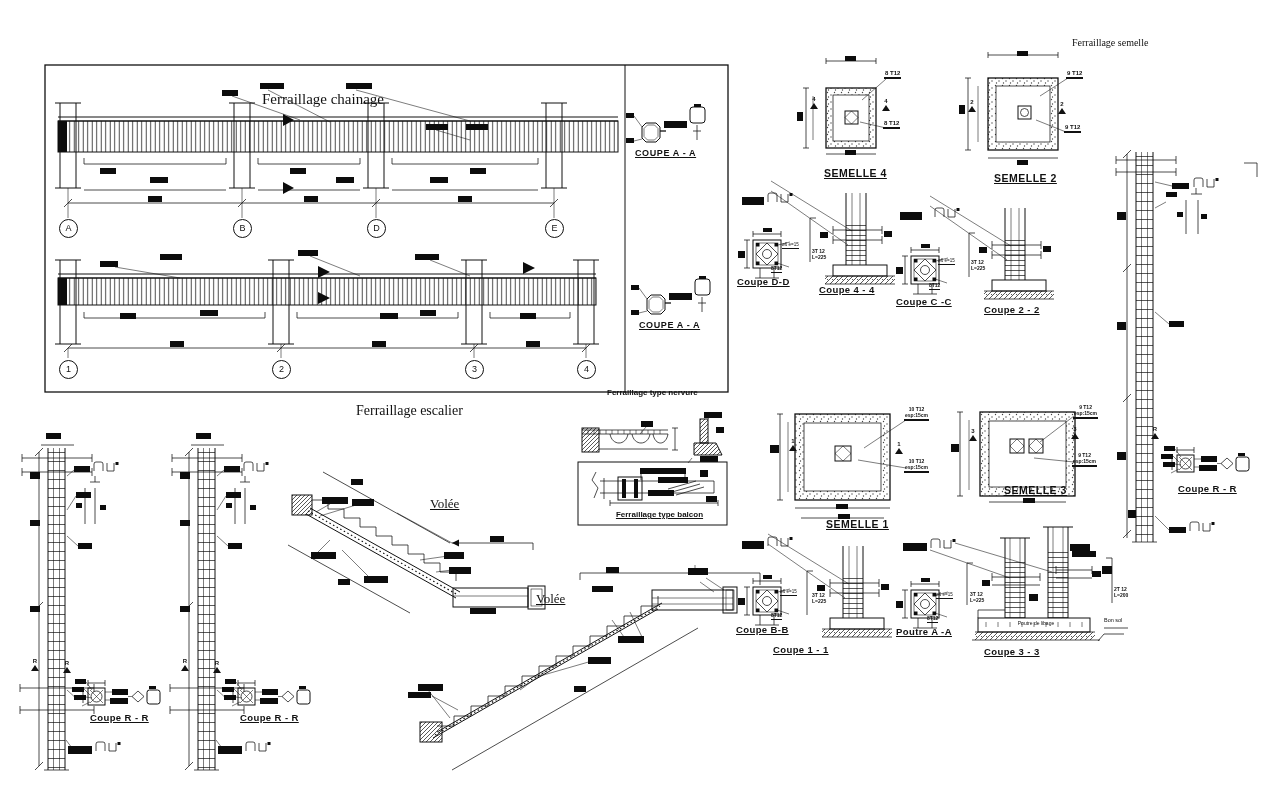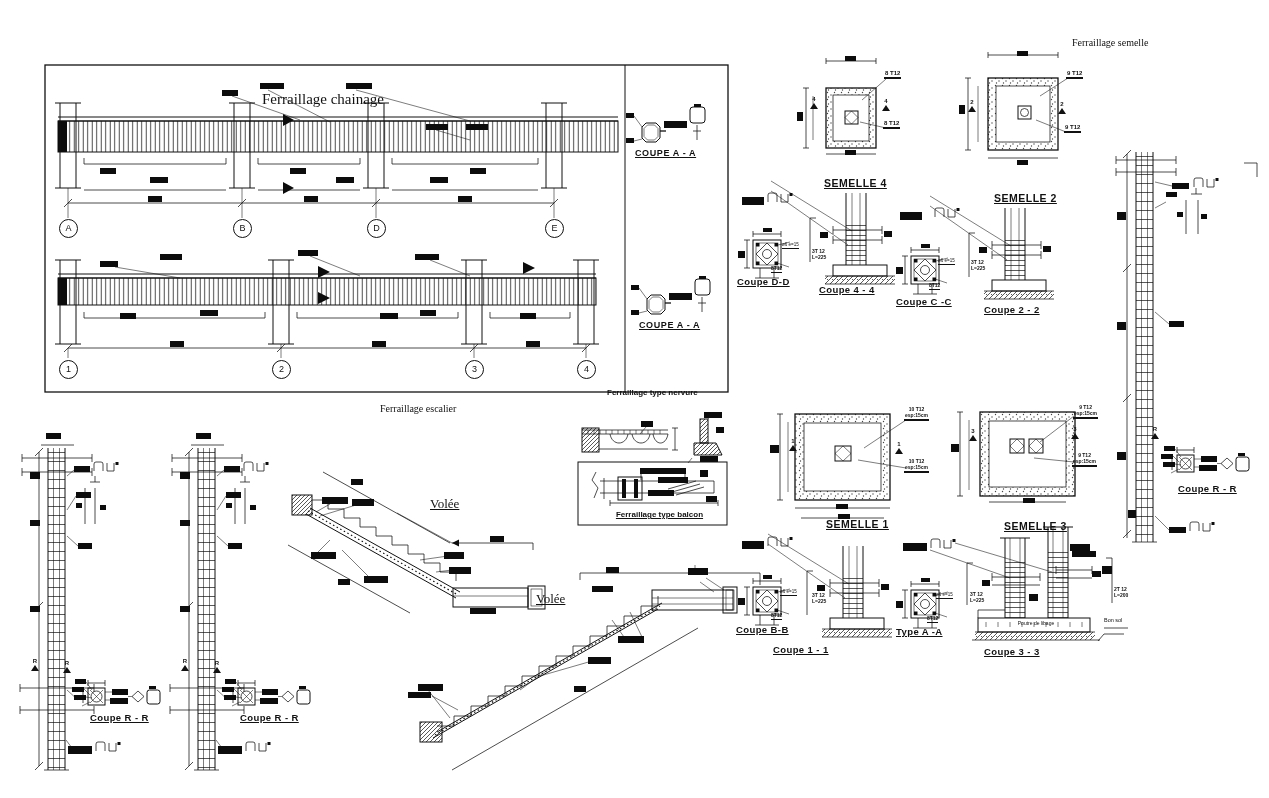--- a/index.html
+++ b/index.html
@@ -438,43 +438,43 @@
 <div class="bub" style="left:545px;top:219px">E</div>
 <div class="bub" style="left:59px;top:360px">1</div>
 <div class="bub" style="left:272px;top:360px">2</div>
 <div class="bub" style="left:465px;top:360px">3</div>
 <div class="bub" style="left:577px;top:360px">4</div>
 
 <div class="lbl serif" style="left:1072px;top:37px">Ferraillage semelle</div>
 
 <div class="barlbl" style="left:884px;top:70px">8 T12</div>
 <div class="barlbl" style="left:883px;top:120px">8 T12</div>
-<div class="lbl semtitle" style="left:824px;top:177px">SEMELLE 4</div>
+<div class="lbl semtitle" style="left:824px;top:167px">SEMELLE 4</div>
 <div class="barlbl" style="left:1066px;top:70px">9 T12</div>
 <div class="barlbl" style="left:1064px;top:124px">9 T12</div>
-<div class="lbl semtitle" style="left:994px;top:192px">SEMELLE 2</div>
+<div class="lbl semtitle" style="left:994px;top:172px">SEMELLE 2</div>
 
 <div class="b2" style="left:904px;top:406px">
   <span>10 T12</span>
   <span>esp:15cm</span>
 </div>
 <div class="b2" style="left:904px;top:458px">
   <span>10 T12</span>
   <span>esp:15cm</span>
 </div>
 <div class="lbl semtitle" style="left:826px;top:518px">SEMELLE 1</div>
 <div class="b2" style="left:1073px;top:404px">
   <span>9 T12</span>
   <span>esp:15cm</span>
 </div>
 <div class="b2" style="left:1072px;top:452px">
   <span>9 T12</span>
   <span>esp:15cm</span>
 </div>
-<div class="lbl semtitle" style="left:1004px;top:520px">SEMELLE 3</div>
+<div class="lbl semtitle" style="left:1004px;top:484px">SEMELLE 3</div>
 
 <div class="cut" style="left:807px;top:96px">
       <span class="n">4</span>
       <i class="t"></i>
     </div>
 <div class="cut" style="left:879px;top:98px">
       <span class="n">4</span>
       <i class="t"></i>
     </div>
 <div class="cut" style="left:965px;top:99px">
@@ -524,21 +524,21 @@
 
 <div class="lbl cptitle" style="left:737px;top:276px">Coupe D-D</div>
 <div class="tn" style="left:782px;top:243px">ø6 e=15</div>
 <div class="bn" style="left:771px;top:266px">8T12</div>
 <div class="lbl cptitle" style="left:896px;top:296px">Coupe C -C</div>
 <div class="tn" style="left:938px;top:259px">ø6 e=15</div>
 <div class="bn" style="left:929px;top:283px">8T12</div>
 <div class="lbl cptitle" style="left:736px;top:624px">Coupe B-B</div>
 <div class="tn" style="left:780px;top:590px">ø6 e=15</div>
 <div class="bn" style="left:771px;top:613px">8T12</div>
-<div class="lbl cptitle" style="left:896px;top:626px">Type A -A</div>
+<div class="lbl cptitle" style="left:896px;top:626px">Poutre A -A</div>
 <div class="tn" style="left:936px;top:593px">ø6 e=15</div>
 <div class="bn" style="left:927px;top:616px">8T12</div>
 
 <div class="lbl cptitle" style="left:819px;top:284px">Coupe 4 - 4</div>
 <div class="cb" style="left:812px;top:248px">
   <span>3T 12</span>
       <span>L=225</span>
 </div>
 <div class="lbl cptitle" style="left:984px;top:304px">Coupe 2 - 2</div>
 <div class="cb" style="left:971px;top:259px">
@@ -559,20 +559,20 @@
 <div class="cb" style="left:1114px;top:586px">
   <span>2T 12</span>
       <span>L=200</span>
 </div>
 <div class="bs" style="left:1104px;top:618px">Bon sol</div>
 
 <div class="lbl cptitle" style="left:90px;top:712px">Coupe R - R</div>
 <div class="lbl cptitle" style="left:240px;top:712px">Coupe R - R</div>
 <div class="lbl cptitle" style="left:1178px;top:483px">Coupe R - R</div>
 
-<div class="lbl serif" style="left:380px;top:403px;font-size:10px">Ferraillage escalier</div>
+<div class="lbl serif" style="left:356px;top:403px;font-size:14px">Ferraillage escalier</div>
 <div class="lbl volee" style="left:430px;top:496px">Volée</div>
 <div class="lbl volee" style="left:536px;top:591px">Volée</div>
 
 <div class="lbl" style="left:607px;top:388px;font-size:8px;font-weight:bold;">Ferraillage type nervure</div>
 <div class="lbl" style="left:578px;top:510px;width:163px;text-align:center;font-size:8px;font-weight:bold;text-decoration:underline">Ferraillage type balcon</div>
 
 </div>
 
 </body></html>

